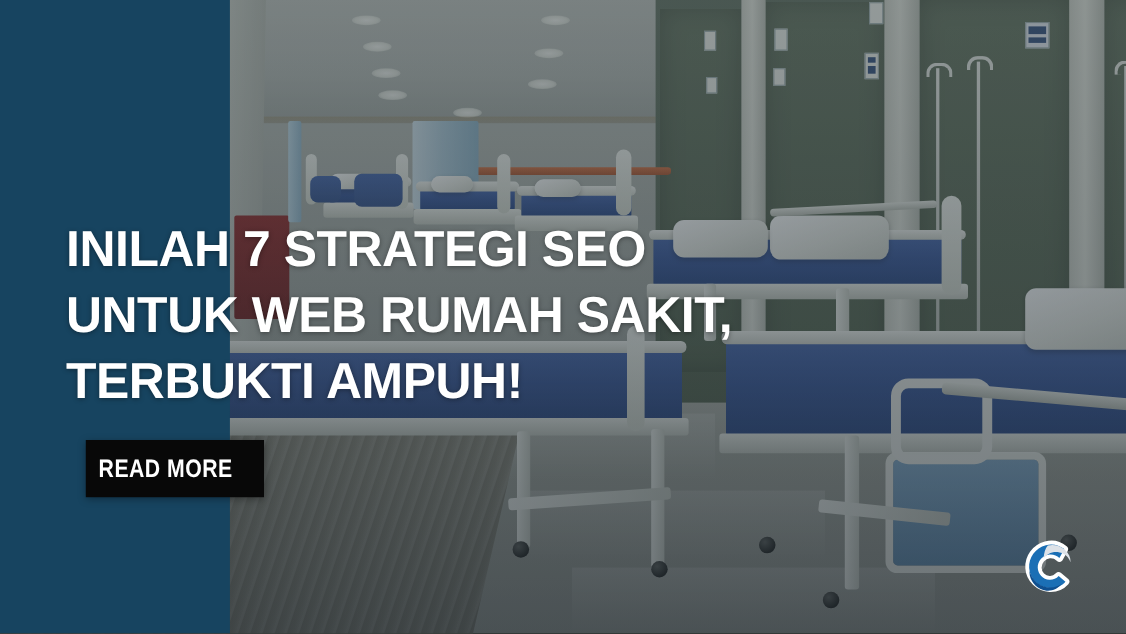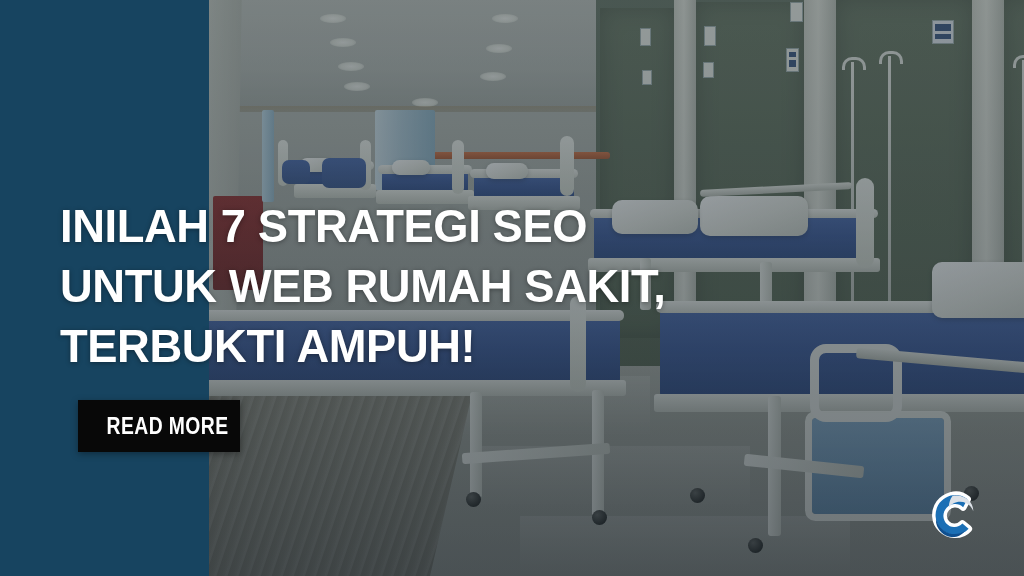--- a/index.html
+++ b/index.html
@@ -240,21 +240,21 @@
   .read-more {
     position: absolute;
     left: 78px;
     top: 400px;
     width: 162px;
     height: 52px;
     background: #080808;
     border: 0;
     display: flex;
     align-items: center;
-    justify-content: flex-end;
+    justify-content: flex-start;
     cursor: pointer;
     box-shadow: 0 2px 7px rgba(0,0,0,.35);
   }
   .read-more span {
     color: #fff;
     font-family: "Liberation Sans Narrow", "Liberation Sans", sans-serif;
     font-weight: 700;
     font-size: 23px;
     letter-spacing: .5px;
     transform: scaleX(.84);

